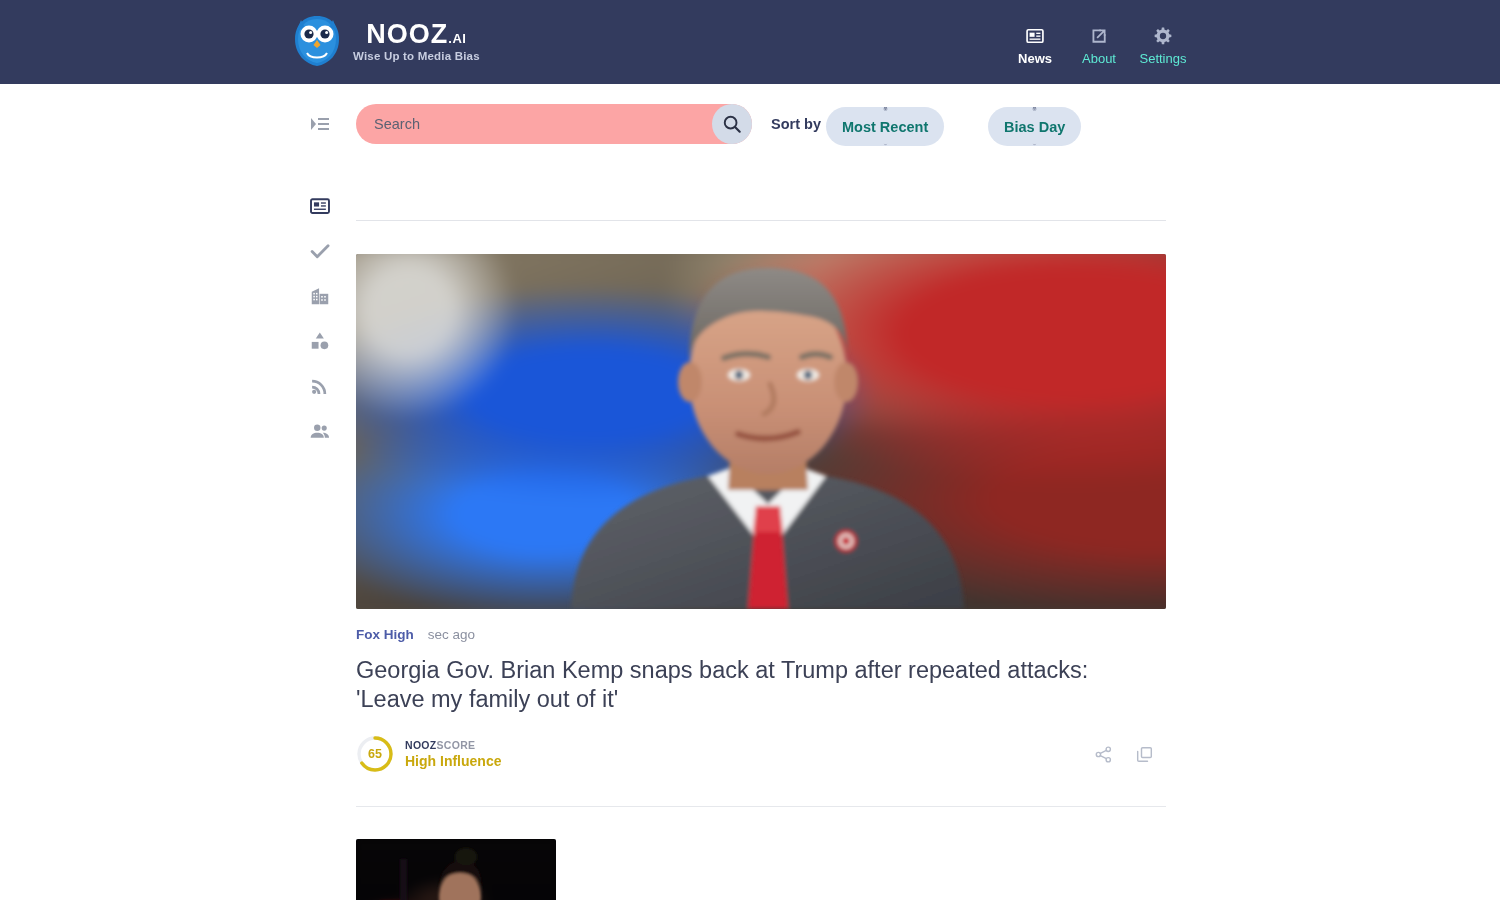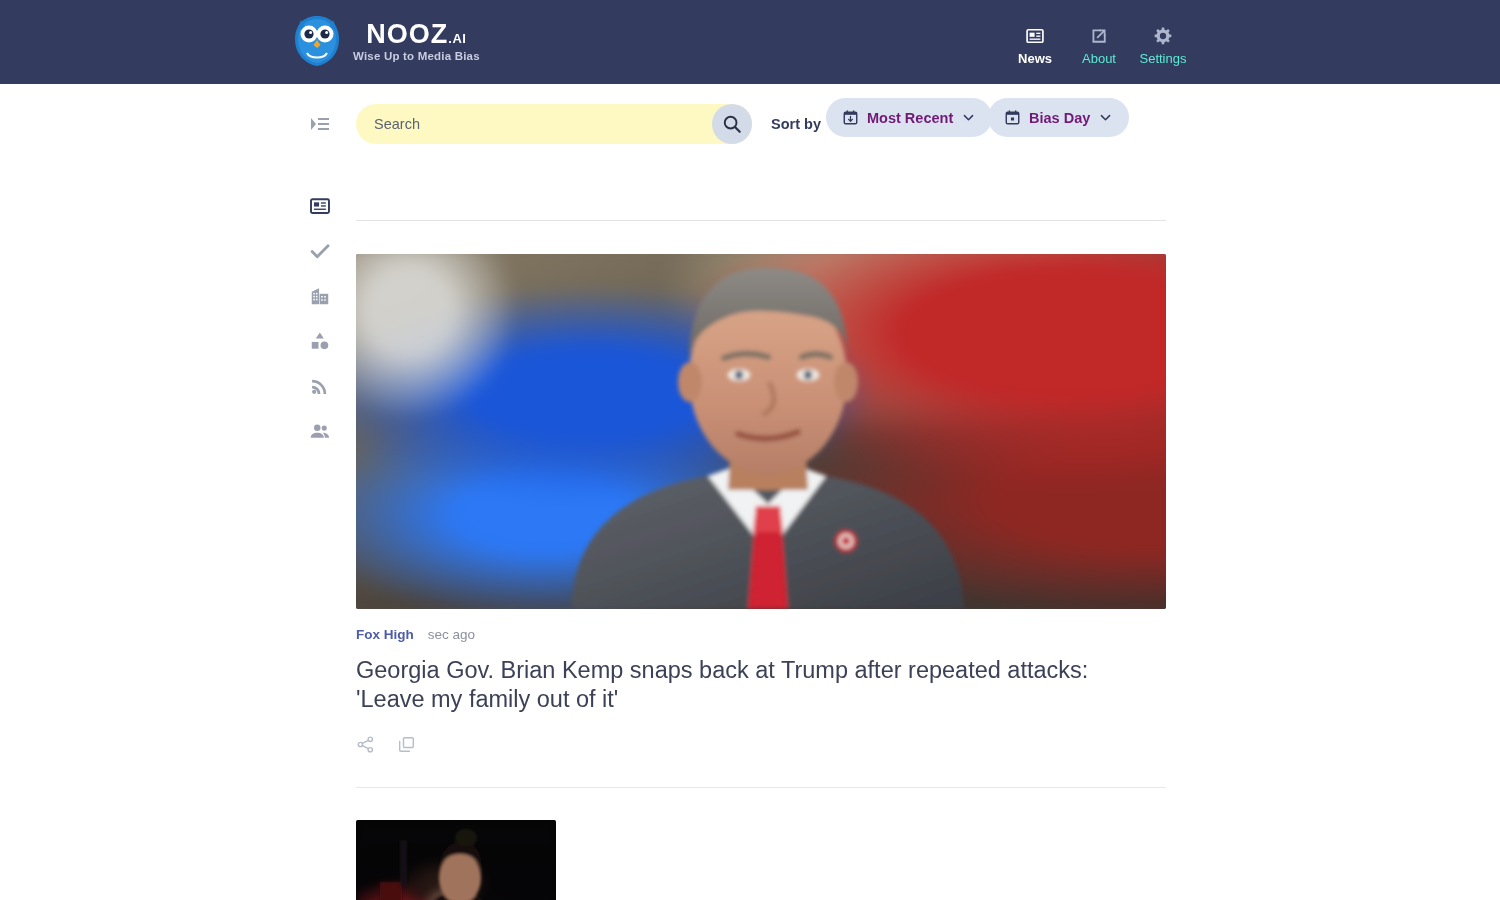--- a/index.html
+++ b/index.html
@@ -41,47 +41,47 @@
   .nav-item .nav-label { font-size: 13px; color: #5eead4; }
   .nav-item.active .nav-label { color: #ffffff; font-weight: bold; }
   .nav-item svg { display: block; }
   .menu-toggle {
     position: absolute; left: 308px; top: 112px;
     width: 24px; height: 24px; cursor: pointer;
   }
   .search-wrap {
     position: absolute; left: 356px; top: 104px;
     width: 396px; height: 40px;
-    background: #fef9c3; border-radius: 20px;
+    background: #fca5a5; border-radius: 20px;
     display: flex; align-items: center;
   }
   .search-input {
     flex: 1; border: none; outline: none; background: transparent;
     font-family: "Liberation Sans", sans-serif;
     font-size: 14.5px; color: #3a3f52;
     padding: 0 16px 0 18px;
   }
   .search-input::placeholder { color: #5b6273; }
   .search-btn {
     width: 40px; height: 40px; border-radius: 50%;
     background: #d3dbe8; border: none; cursor: pointer;
     display: flex; align-items: center; justify-content: center;
     flex-shrink: 0;
   }
   .sort-label {
     position: absolute; left: 771px; top: 116px;
     font-size: 14.5px; font-weight: bold; color: #333b5e;
   }
   .pill {
-    position: absolute; top: 98px; height: 39px;
+    position: absolute; top: 107px; height: 39px;
     background: #dbe3f0; border-radius: 20px; border: none;
     display: flex; align-items: center; gap: 8px;
     padding: 0 16px; cursor: pointer;
     font-family: "Liberation Sans", sans-serif;
-    font-size: 14.5px; font-weight: bold; color: #701a75;
+    font-size: 14.5px; font-weight: bold; color: #0f766e; flex-direction: column;
   }
   #pill-sort { left: 826px; }
   #pill-range { left: 988px; }
 
   
   .sidebar {
     position: absolute; left: 306px; top: 192px;
     width: 28px; display: flex; flex-direction: column; gap: 17px;
   }
   .side-item {
@@ -400,20 +400,35 @@
     </div>
 
     <div class="meta">
       <span class="source">Fox High</span>
       <span class="time">sec ago</span>
     </div>
 
     <div class="headline"> Georgia Gov. Brian Kemp snaps back at Trump after repeated attacks: 'Leave my family out of it'</div>
 
     <div class="score-row">
+      <div class="score-left">
+        <div class="score-ring">
+          <svg width="38" height="38" viewBox="0 0 38 38">
+            <circle cx="19" cy="19" r="16" fill="none" stroke="#eceef2" stroke-width="3.4"></circle>
+            <circle cx="19" cy="19" r="16" fill="none" stroke="#d8bc16" stroke-width="3.4" stroke-dasharray="65.3 100.5" stroke-dashoffset="0" transform="rotate(-90 19 19)" stroke-linecap="round"></circle>
+          </svg>
+          <div class="score-num">65</div>
+        </div>
+        <div class="score-text">
+          <div class="score-kicker">
+            <span class="k1">NOOZ</span><span class="k2">SCORE</span>
+          </div>
+          <div class="score-label">High Influence</div>
+        </div>
+      </div>
 
       <div class="act-icons">
         <svg class="act-icon" width="19" height="19" viewBox="0 0 24 24">
           <circle cx="18" cy="5.4" r="2.7" fill="none" stroke="#b6bcca" stroke-width="1.8"></circle>
           <circle cx="18" cy="18.6" r="2.7" fill="none" stroke="#b6bcca" stroke-width="1.8"></circle>
           <circle cx="5.6" cy="12" r="2.7" fill="none" stroke="#b6bcca" stroke-width="1.8"></circle>
           <path d="M15.6 6.8 L8 10.6 M8 13.4 L15.6 17.2" stroke="#b6bcca" stroke-width="1.8" stroke-linecap="round"></path>
         </svg>
         <svg class="act-icon" width="19" height="19" viewBox="0 0 24 24">
           <rect x="8.2" y="3.4" width="12.4" height="12.4" rx="1.4" fill="none" stroke="#b6bcca" stroke-width="1.8"></rect>

